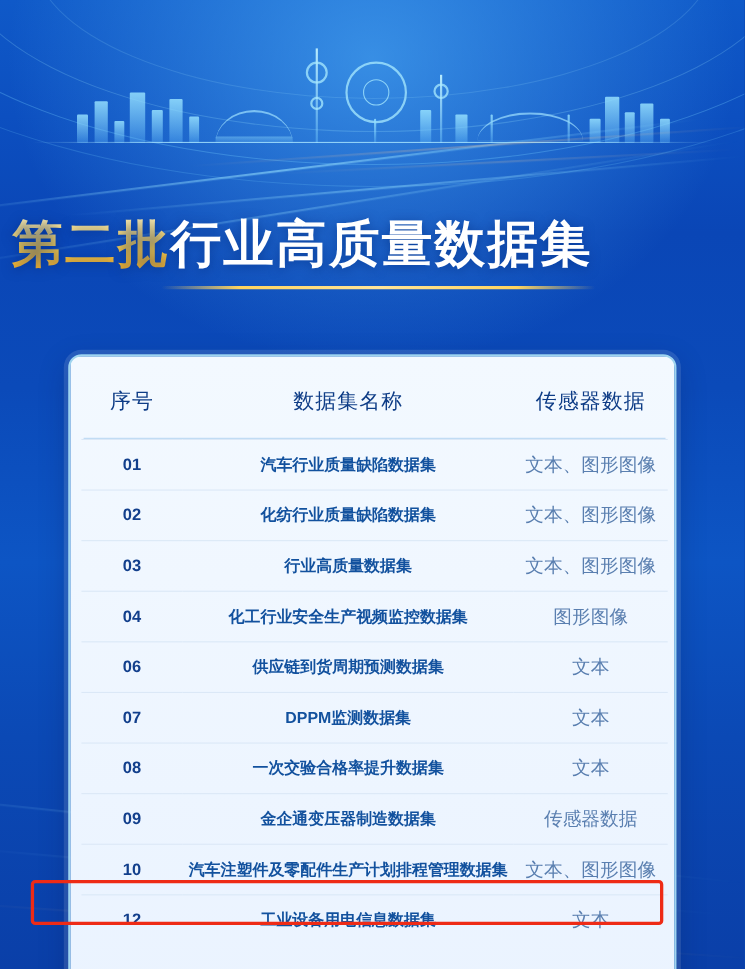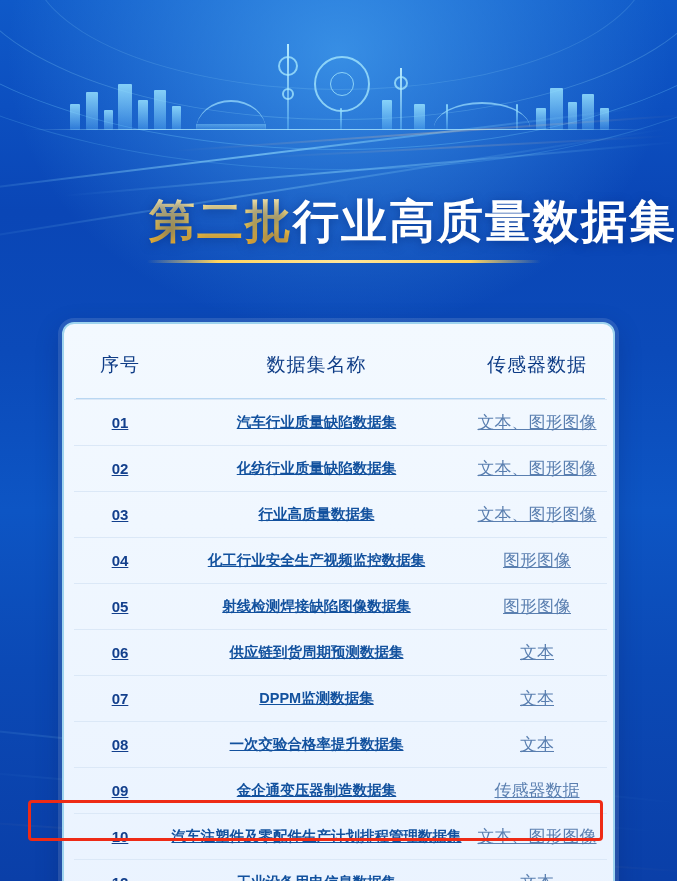--- a/index.html
+++ b/index.html
@@ -93,21 +93,21 @@
     bottom: 0;
     height: 1px;
     background: linear-gradient(90deg, rgba(140,215,255,0) 0%, rgba(170,230,255,0.8) 20%, rgba(170,230,255,0.8) 80%, rgba(140,215,255,0) 100%);
   }
 
   
   .title-wrap {
     position: absolute;
     top: 198px;
     left: 11px; right: 0;
-    text-align: right;
+    text-align: left;
   }
   .title {
     display: inline-block;
     font-size: 46px;
     font-weight: 700;
     letter-spacing: 2px;
     line-height: 1;
     color: #ffffff;
     text-shadow: 0 2px 10px rgba(0,40,120,0.55);
     font-family: "DejaVu Sans", "Liberation Sans", sans-serif;
@@ -160,21 +160,20 @@
   }
   .head-rule .line {
     height: 1px;
     background: #b9d7f2;
     margin: 0 2px;
   }
   tbody td {
     padding: 11px 0;
     text-align: center;
     border-bottom: 1px solid #dbe8f7;
-    text-decoration: underline;
   }
   tbody tr:last-child td { border-bottom: none; }
   td.no {
     font-size: 15px;
     font-weight: 700;
     color: #123f8c;
   }
   td.name {
     font-size: 14.5px;
     font-weight: 700;
@@ -296,25 +295,20 @@
           <td class="no">03</td>
           <td class="name">行业高质量数据集</td>
           <td class="modal">文本、图形图像</td>
         </tr>
         <tr>
           <td class="no">04</td>
           <td class="name">化工行业安全生产视频监控数据集</td>
           <td class="modal">图形图像</td>
         </tr>
         <tr>
-          <td class="no">05</td>
-          <td class="name">射线检测焊接缺陷图像数据集</td>
-          <td class="modal">图形图像</td>
-        </tr>
-        <tr>
           <td class="no">06</td>
           <td class="name">供应链到货周期预测数据集</td>
           <td class="modal">文本</td>
         </tr>
         <tr>
           <td class="no">07</td>
           <td class="name">DPPM监测数据集</td>
           <td class="modal">文本</td>
         </tr>
         <tr>

